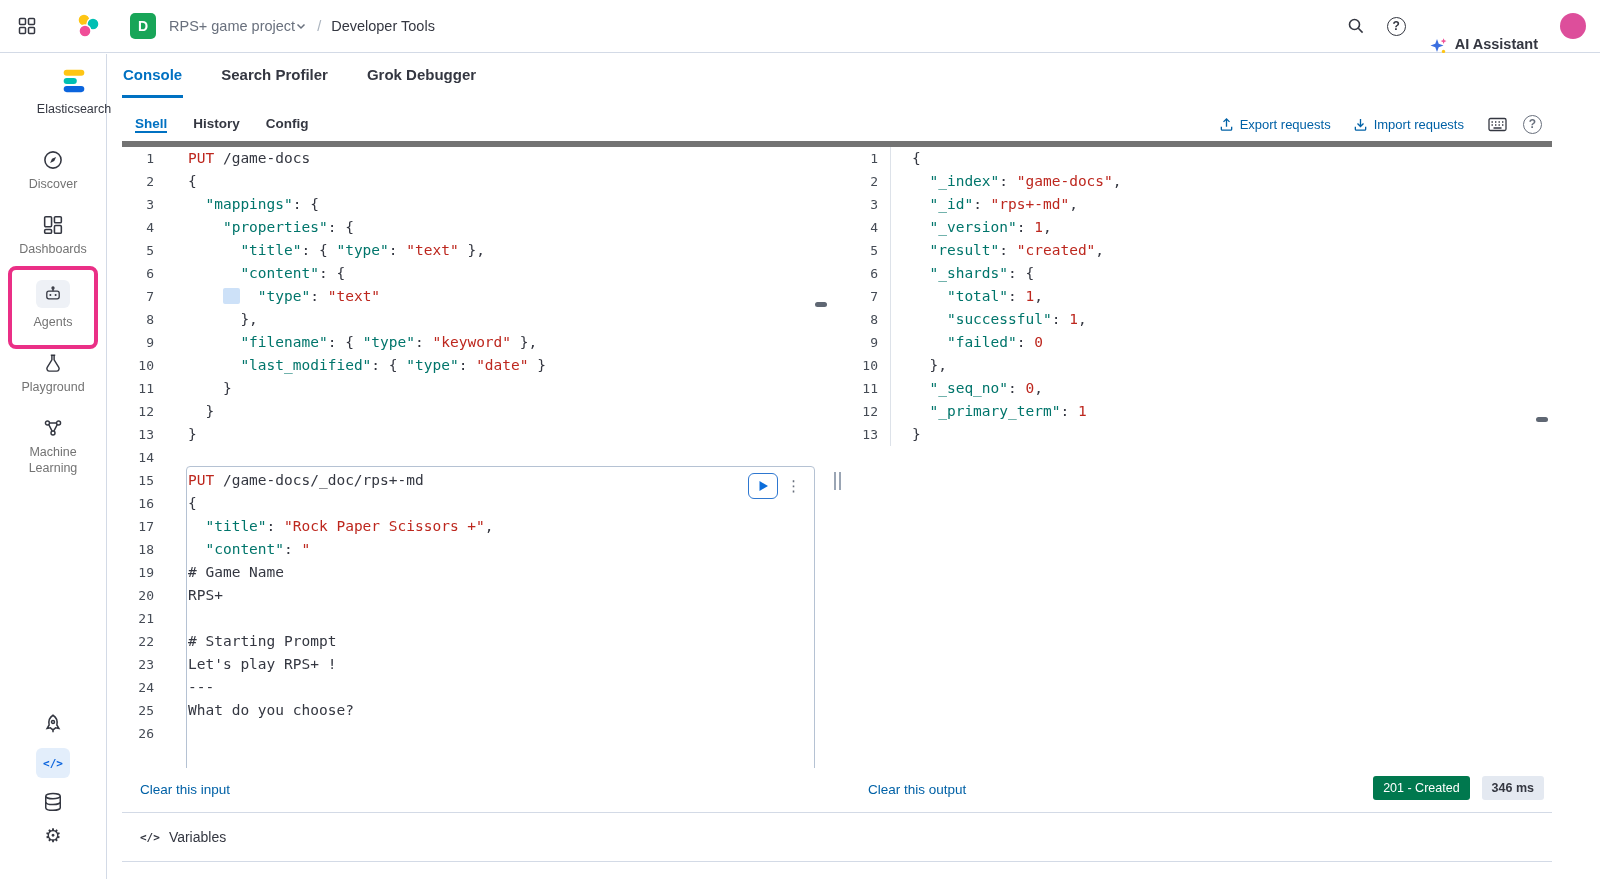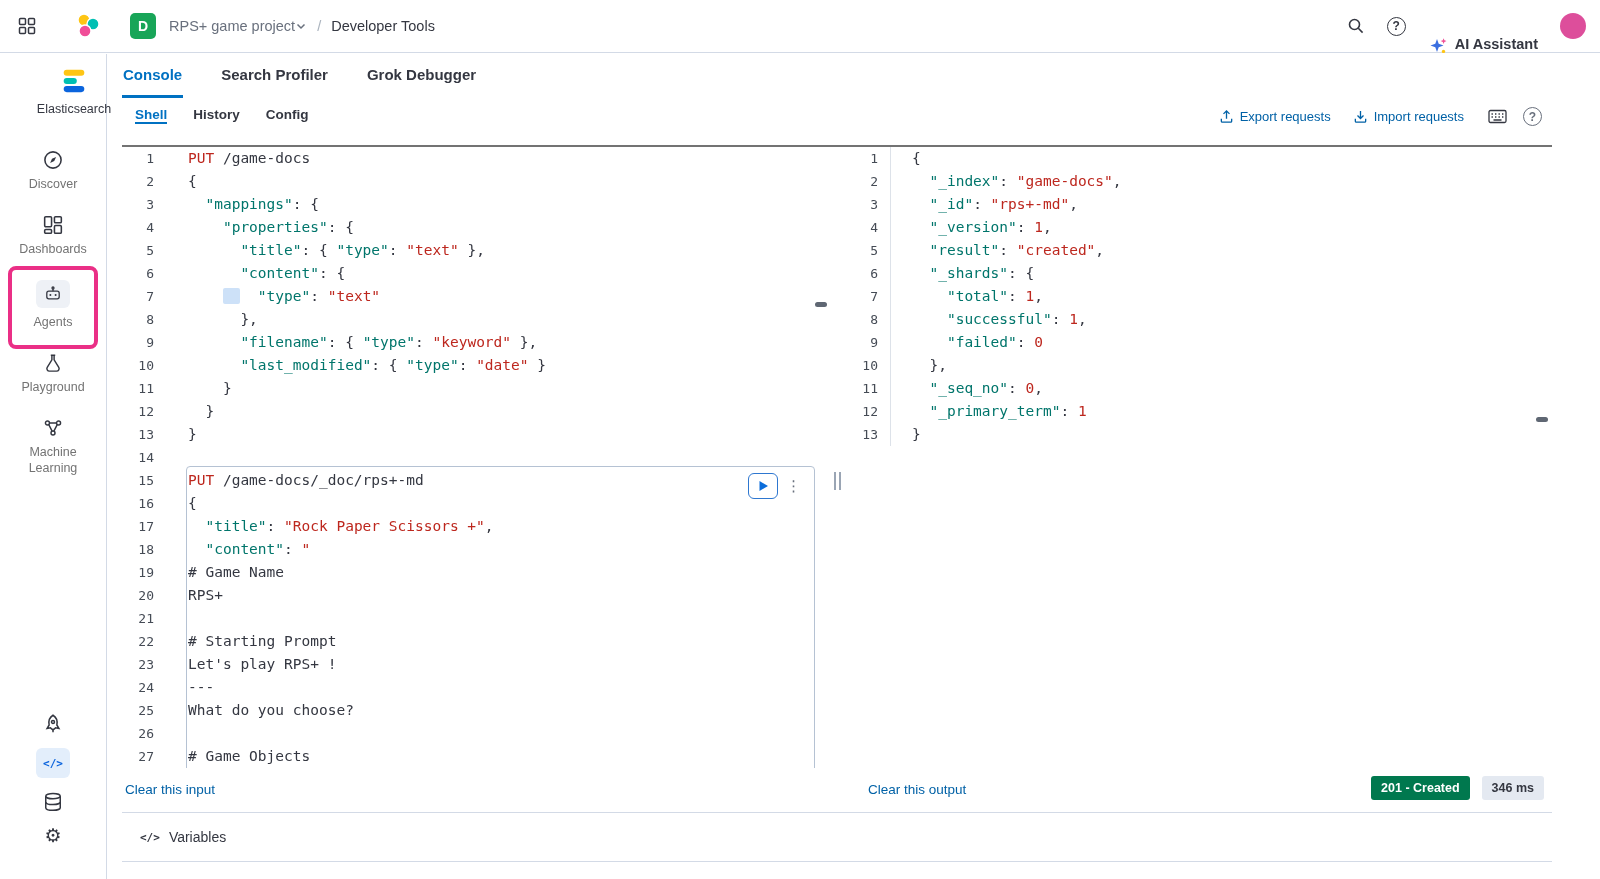--- a/index.html
+++ b/index.html
@@ -79,21 +79,21 @@
   .tab {
     display:flex; align-items:center; margin-right:37px; font-size:15px; font-weight:600;
     color:#343741; border-bottom:3px solid transparent; cursor:pointer; padding:0 1px;
   }
   .tab.active { color:#0071c2; border-color:#0071c2; }
 
   
   .console { position:absolute; left:122px; top:107px; width:1430px; height:772px; background:#fff; }
   .subtab-bar {
     position:absolute; top:0; left:0; right:0; height:40px;
-    border-bottom:2px solid #737373; display:flex; align-items:flex-start; padding-left:13px;
+    border-bottom:6px solid #737373; display:flex; align-items:center; padding-left:13px;
   }
   .subtab {
     display:flex; align-items:center; margin-right:26px; font-size:13.5px; font-weight:600;
     color:#343741; border-bottom:2px solid transparent; cursor:pointer;
   }
   .subtab.active { color:#0071c2; border-color:#0071c2; }
   .console-actions { margin-left:auto; display:flex; align-items:center; gap:22px; padding-right:10px; }
   .action-link { display:flex; align-items:center; gap:6px; color:#0061a6; font-size:13px; cursor:pointer; }
   .kb-help { display:flex; align-items:center; gap:16px; margin-left:2px; }
 
@@ -130,25 +130,25 @@
   .pill-left  { top:155px; right:3px; }
   .pill-right { top:270px; right:4px; }
   .drag-handle {
     position:absolute; top:325px; left:4px; width:7px; height:18px;
     border-left:2px solid #9aa5b4; border-right:2px solid #9aa5b4; cursor:col-resize;
   }
 
   
   .footer-row { position:absolute; top:661px; left:0; right:0; height:44px; }
   .clear-link { position:absolute; top:14px; font-size:13.5px; color:#0061a6; cursor:pointer; }
-  .clear-input  { left:3px; }
+  .clear-input  { left:18px; }
   .clear-output { left:746px; }
   .badge-group { position:absolute; right:8px; top:8px; display:flex; align-items:center; gap:12px; }
   .badge-green {
-    background:#00784e; color:#fff; font-size:12.5px; font-weight:700;
+    background:#00784e; color:#fff; font-size:12.5px; font-weight:400;
     padding:5px 10px; border-radius:3px;
   }
   .badge-gray {
     background:#e4e9f1; color:#343741; font-size:12.5px; font-weight:600;
     padding:5px 10px; border-radius:3px;
   }
   .variables-bar {
     position:absolute; top:705px; left:0; right:0; height:50px;
     border-top:1px solid #d3dae6; border-bottom:1px solid #d3dae6;
     display:flex; align-items:center; padding-left:18px; gap:9px; cursor:pointer; background:#fff;
@@ -428,24 +428,20 @@
             <span class="code"><span class="tok-t">---</span></span>
           </div>
           <div class="cl">
             <span class="ln">25</span>
             <span class="code"><span class="tok-t">What do you choose?</span></span>
           </div>
           <div class="cl">
             <span class="ln">26</span>
             <span class="code"></span>
           </div>
-          <div class="cl">
-            <span class="ln">27</span>
-            <span class="code"><span class="tok-t"># Game Objects</span></span>
-          </div>
         </div>
       <div class="request-box"></div>
       <div class="req-actions">
         <div class="play-btn">
           <svg width="14" height="14" viewBox="0 0 14 14">
               <polygon points="3.5,2 12,7 3.5,12" fill="#0b6ddb"></polygon>
             </svg>
         </div>
         <div class="kebab">⋮</div>
       </div>

